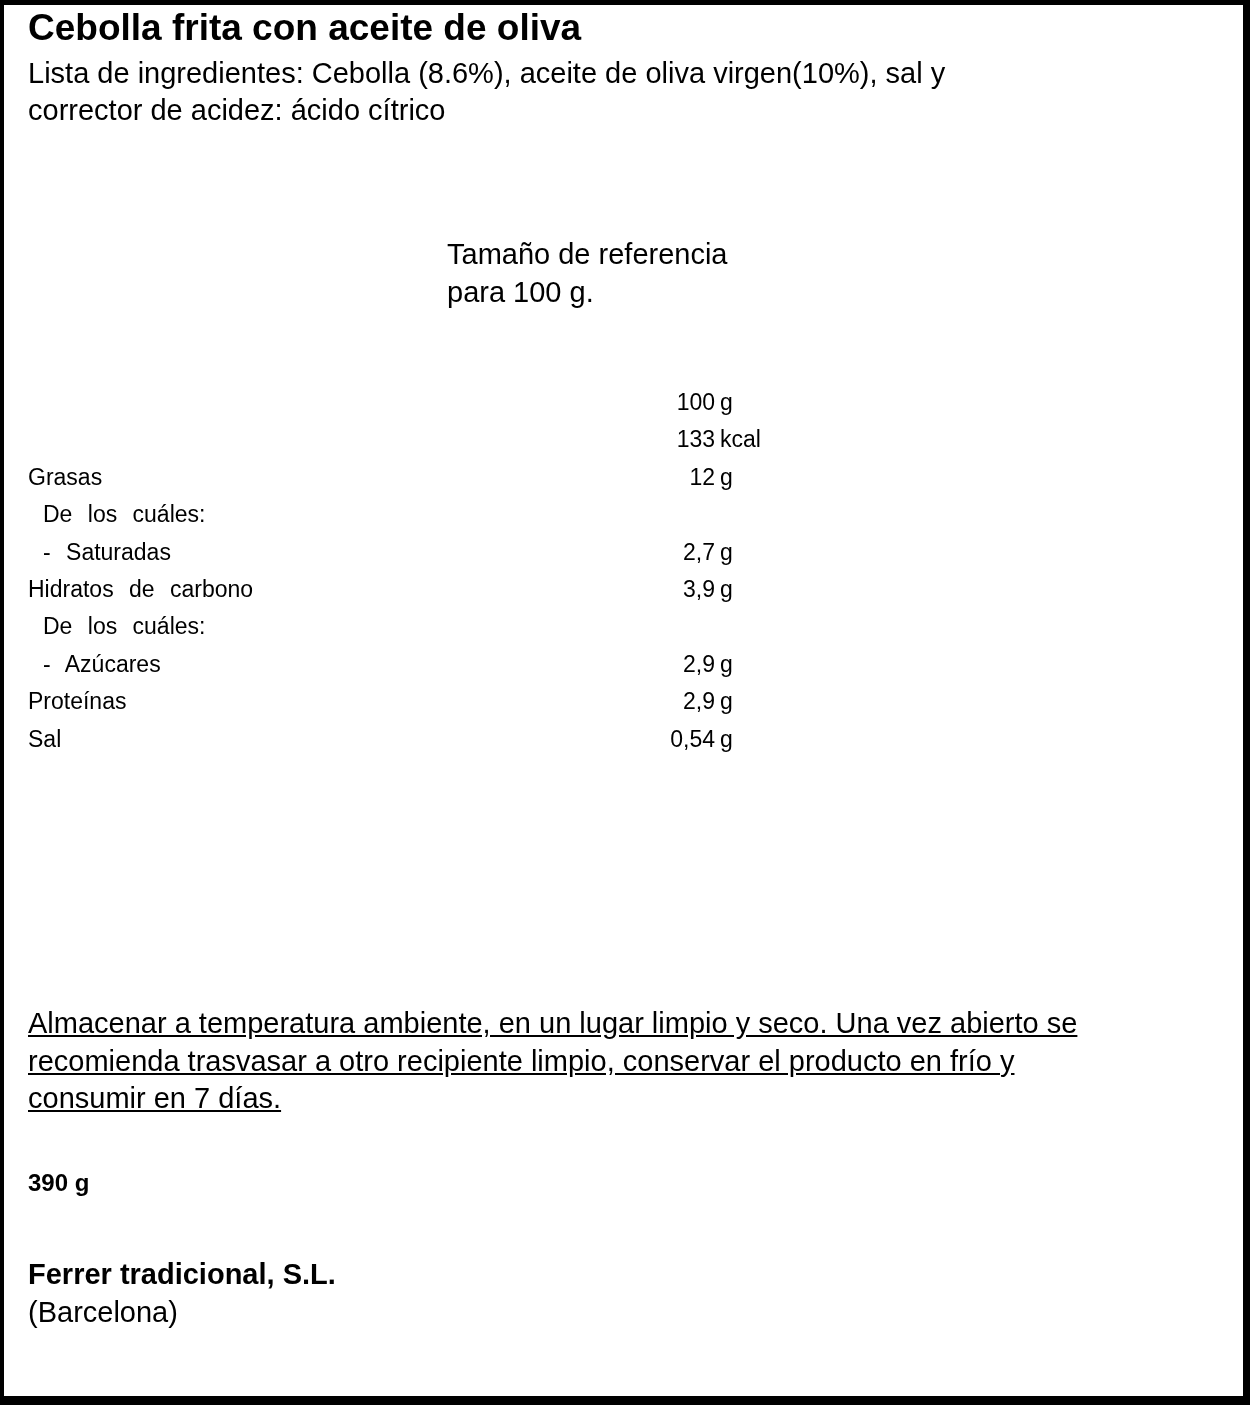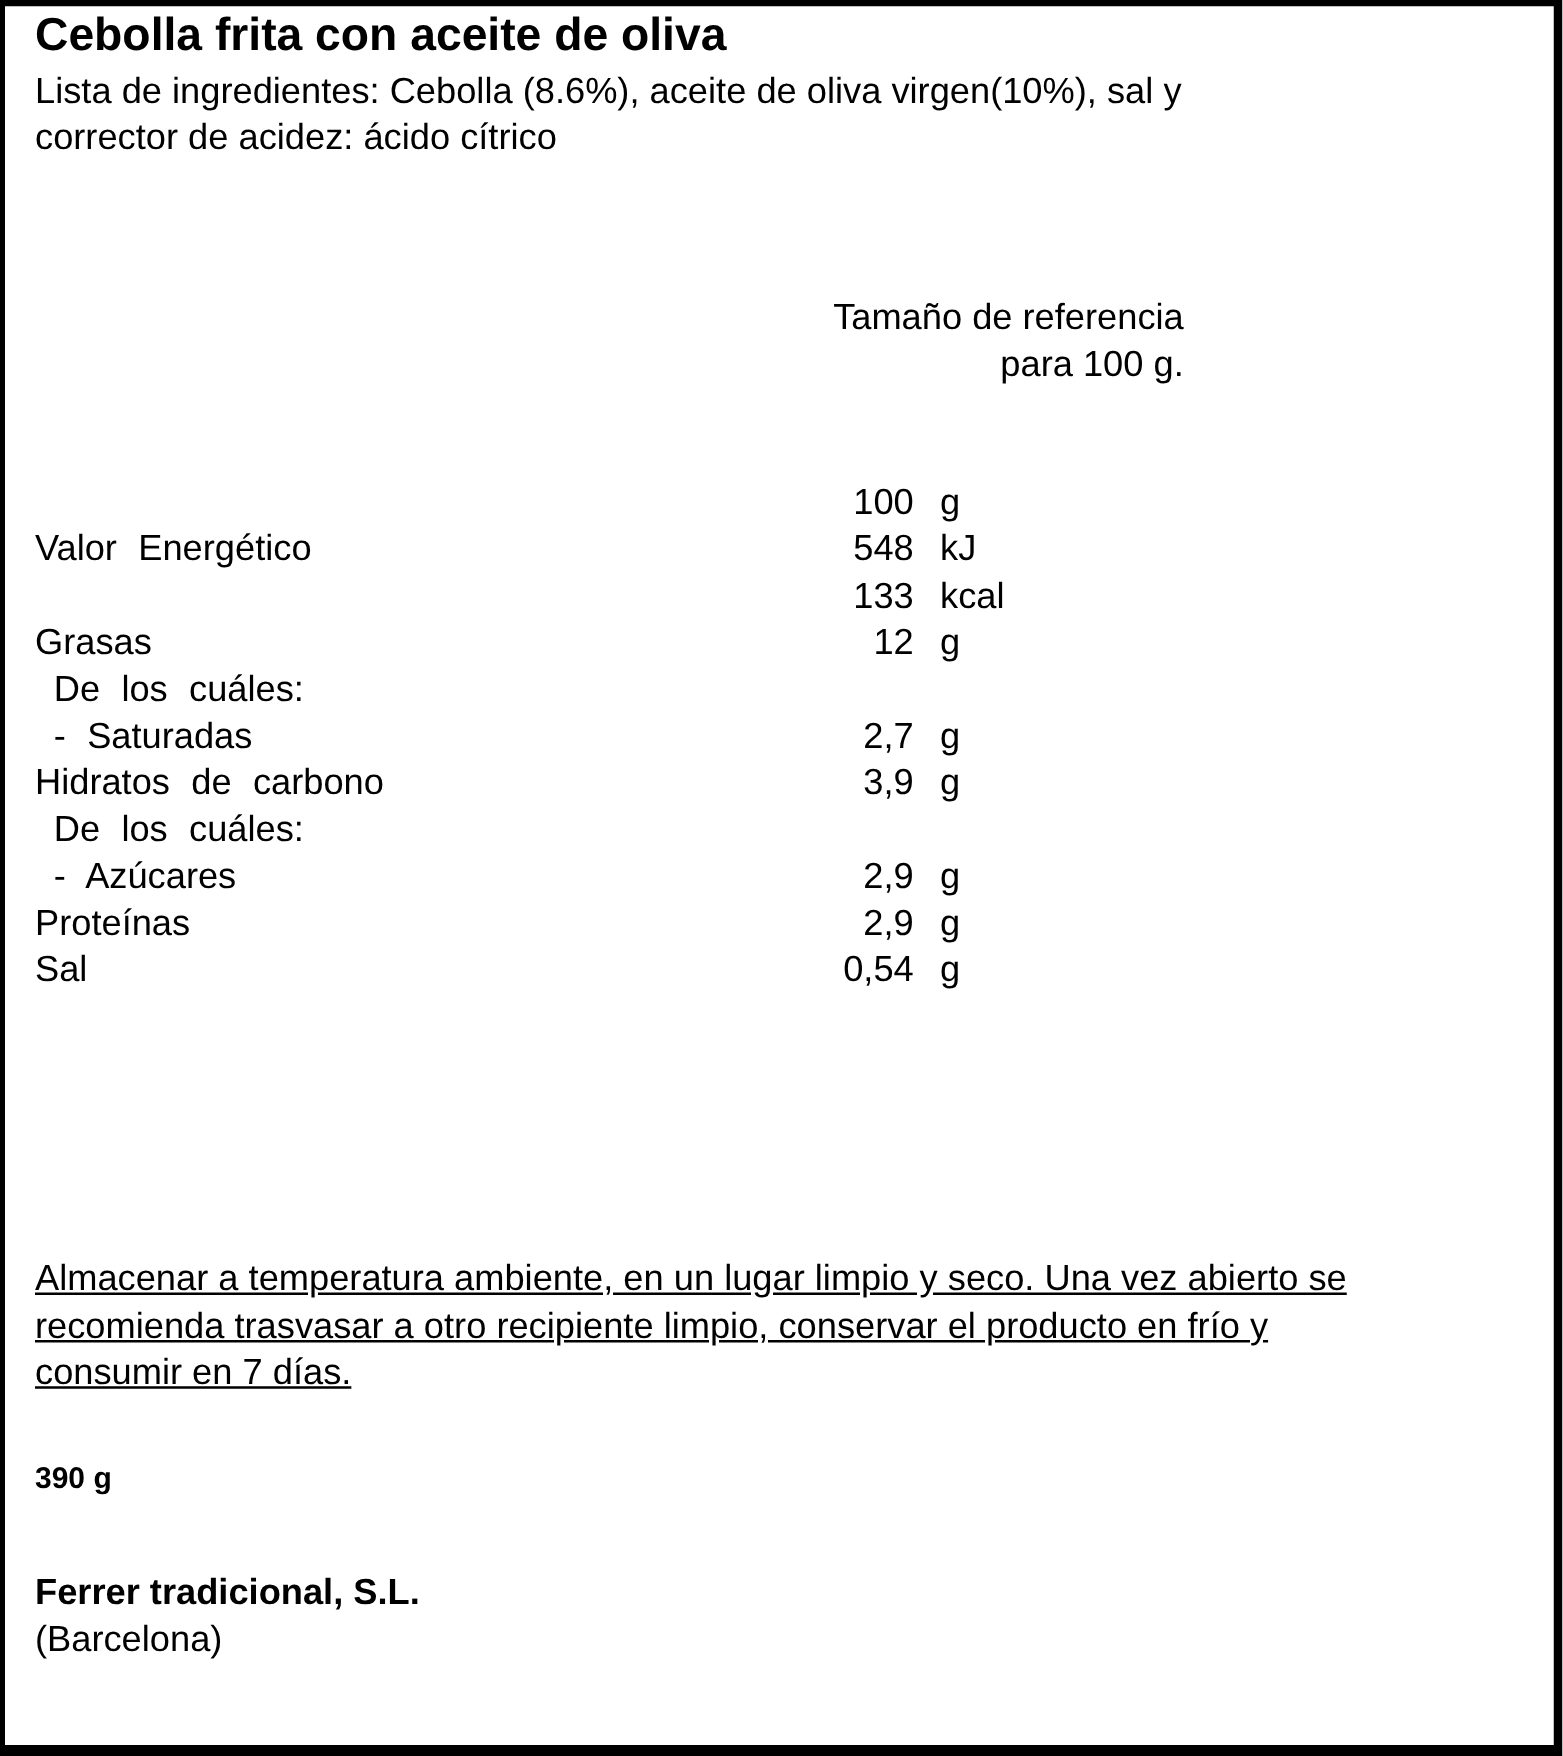--- a/index.html
+++ b/index.html
@@ -34,38 +34,37 @@
     top: 50px;
     font-size: 29px;
     line-height: 37px;
   }
 
   .ref-header {
     position: absolute;
     left: 443px;
     top: 230px;
     width: 500px;
-    text-align: right;
+    text-align: left;
     font-size: 29px;
     line-height: 38px;
   }
 
   .nutrition {
     position: absolute;
     left: 24px;
     top: 379px;
     width: 900px;
   }
   .nrow {
     display: grid;
     grid-template-columns: 592px 95px auto;
     height: 37.4px;
     line-height: 37.4px;
-    font-size: 29px;
-    gap: 16px;
+    font-size: 23px;
   }
   .nlabel {
     word-spacing: 9px;
     white-space: pre;
   }
   .nrow.indent .nlabel { padding-left: 15px; }
   .nvalue { text-align: right; white-space: pre; }
   .nunit  { text-align: left; padding-left: 5px; white-space: pre; }
 
   .storage {
@@ -113,25 +112,20 @@
   <div class="ref-header">
     <div>Tamaño de referencia</div>
     <div>para 100 g.</div>
   </div>
 
   <div class="nutrition">
     <div class="nrow">
       <span class="nlabel"></span>
       <span class="nvalue">100</span>
       <span class="nunit">g</span>
-    </div>
-    <div class="nrow">
-      <span class="nlabel">Valor Energético</span>
-      <span class="nvalue">548</span>
-      <span class="nunit">kJ</span>
     </div>
     <div class="nrow">
       <span class="nlabel"></span>
       <span class="nvalue">133</span>
       <span class="nunit">kcal</span>
     </div>
     <div class="nrow">
       <span class="nlabel">Grasas</span>
       <span class="nvalue">12</span>
       <span class="nunit">g</span>

